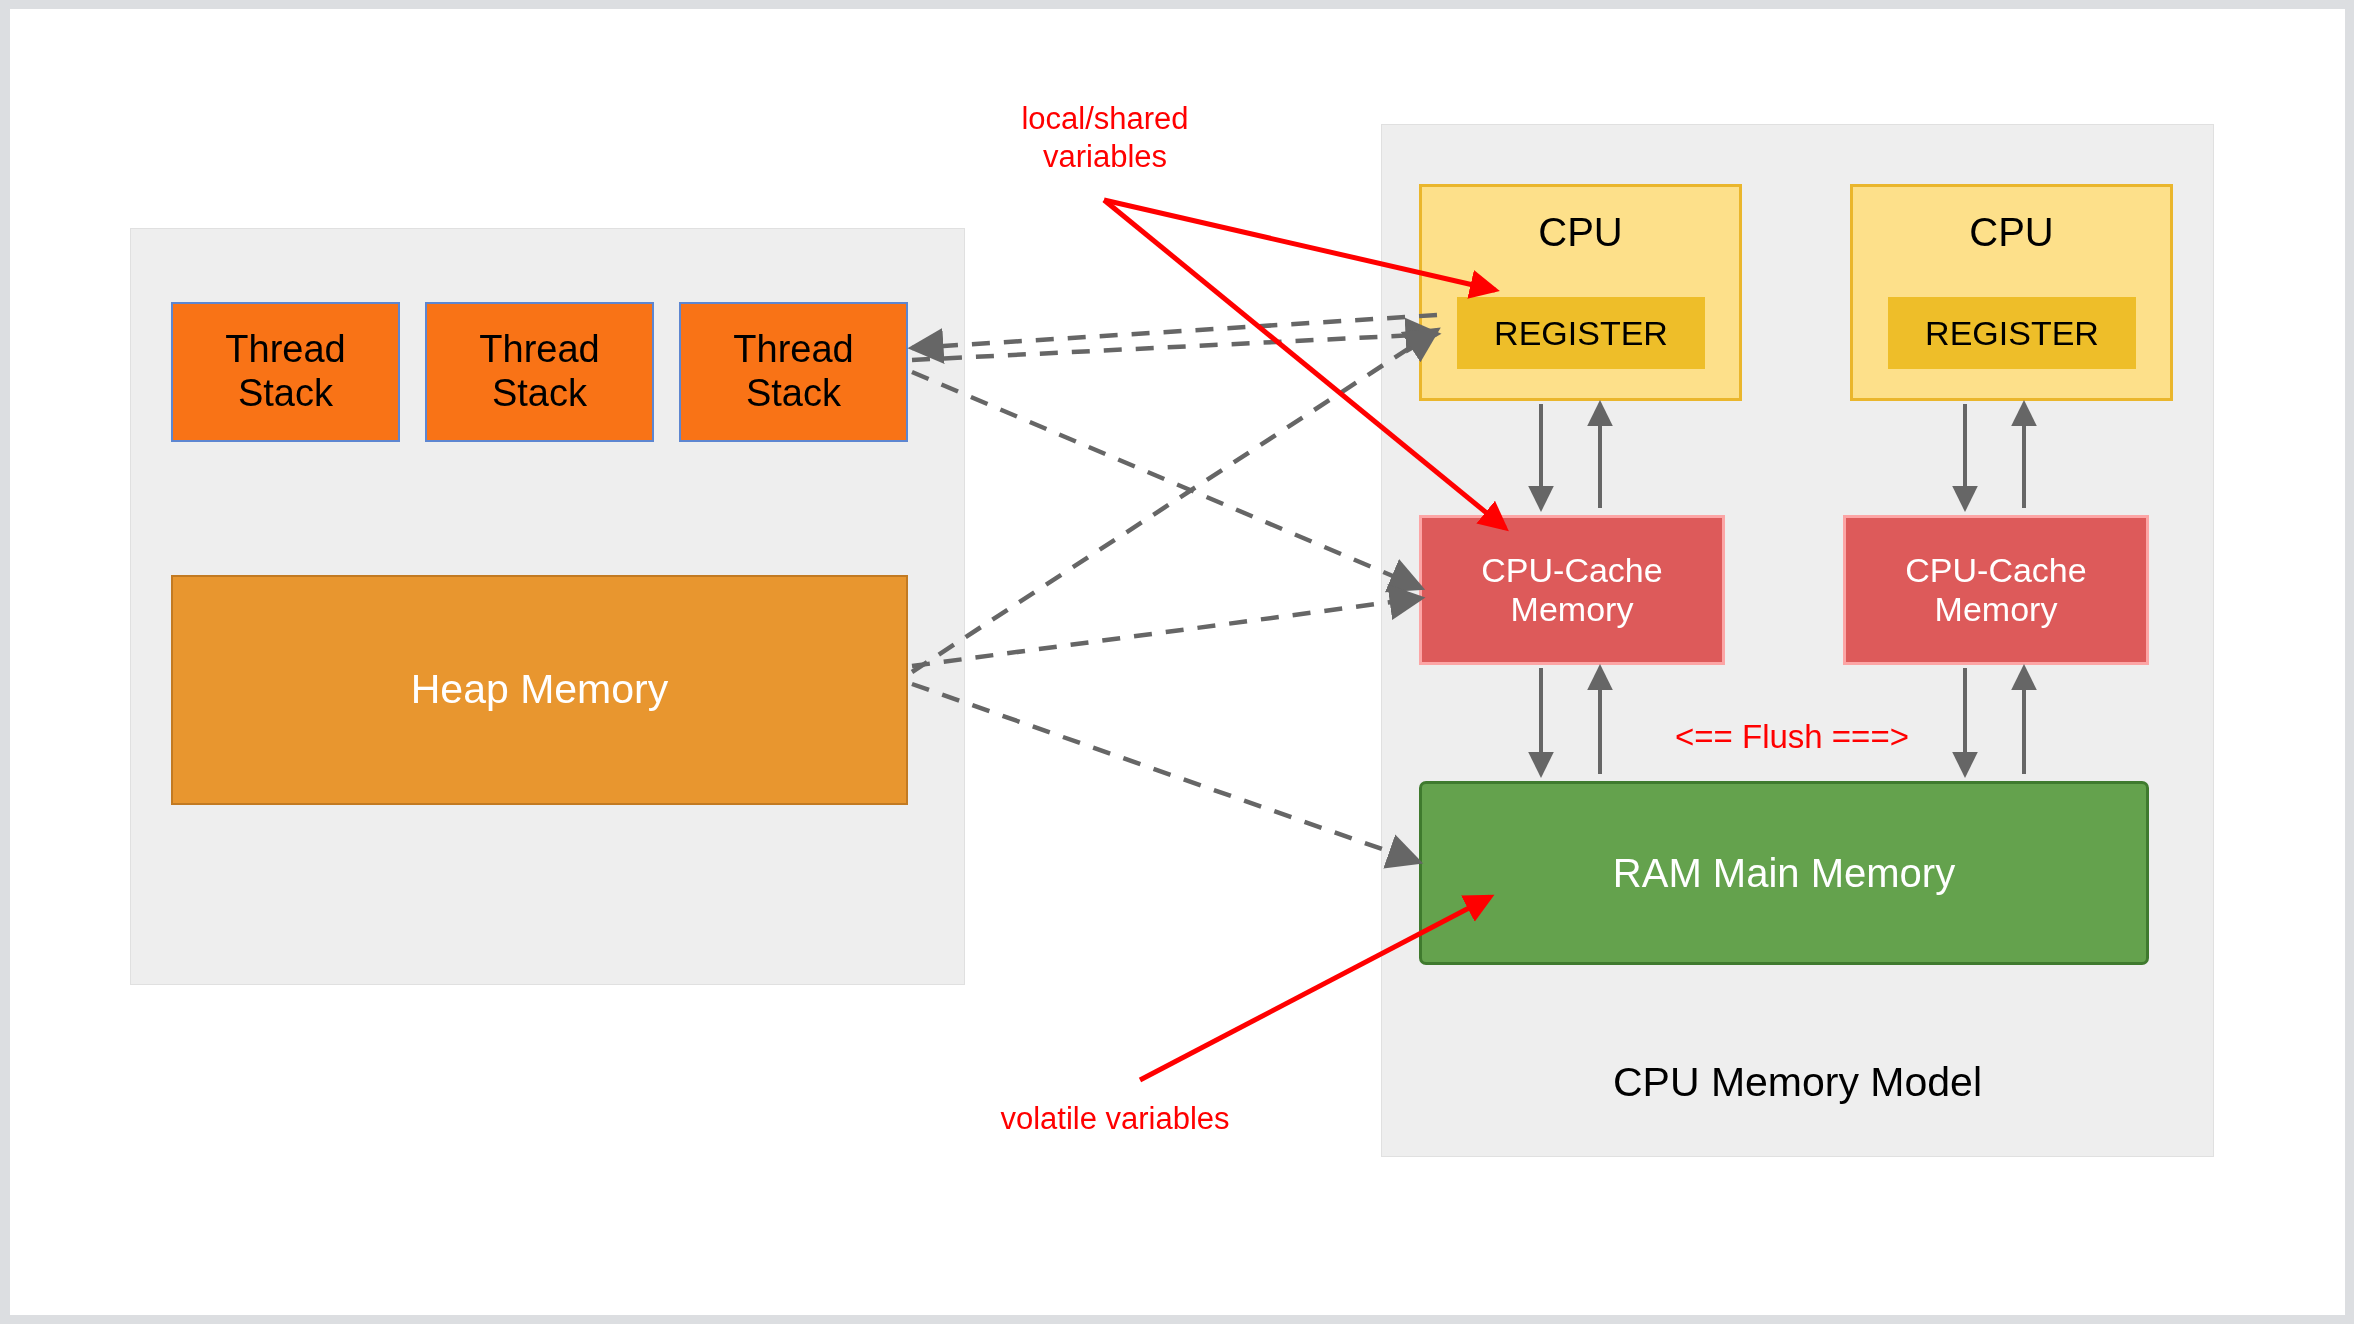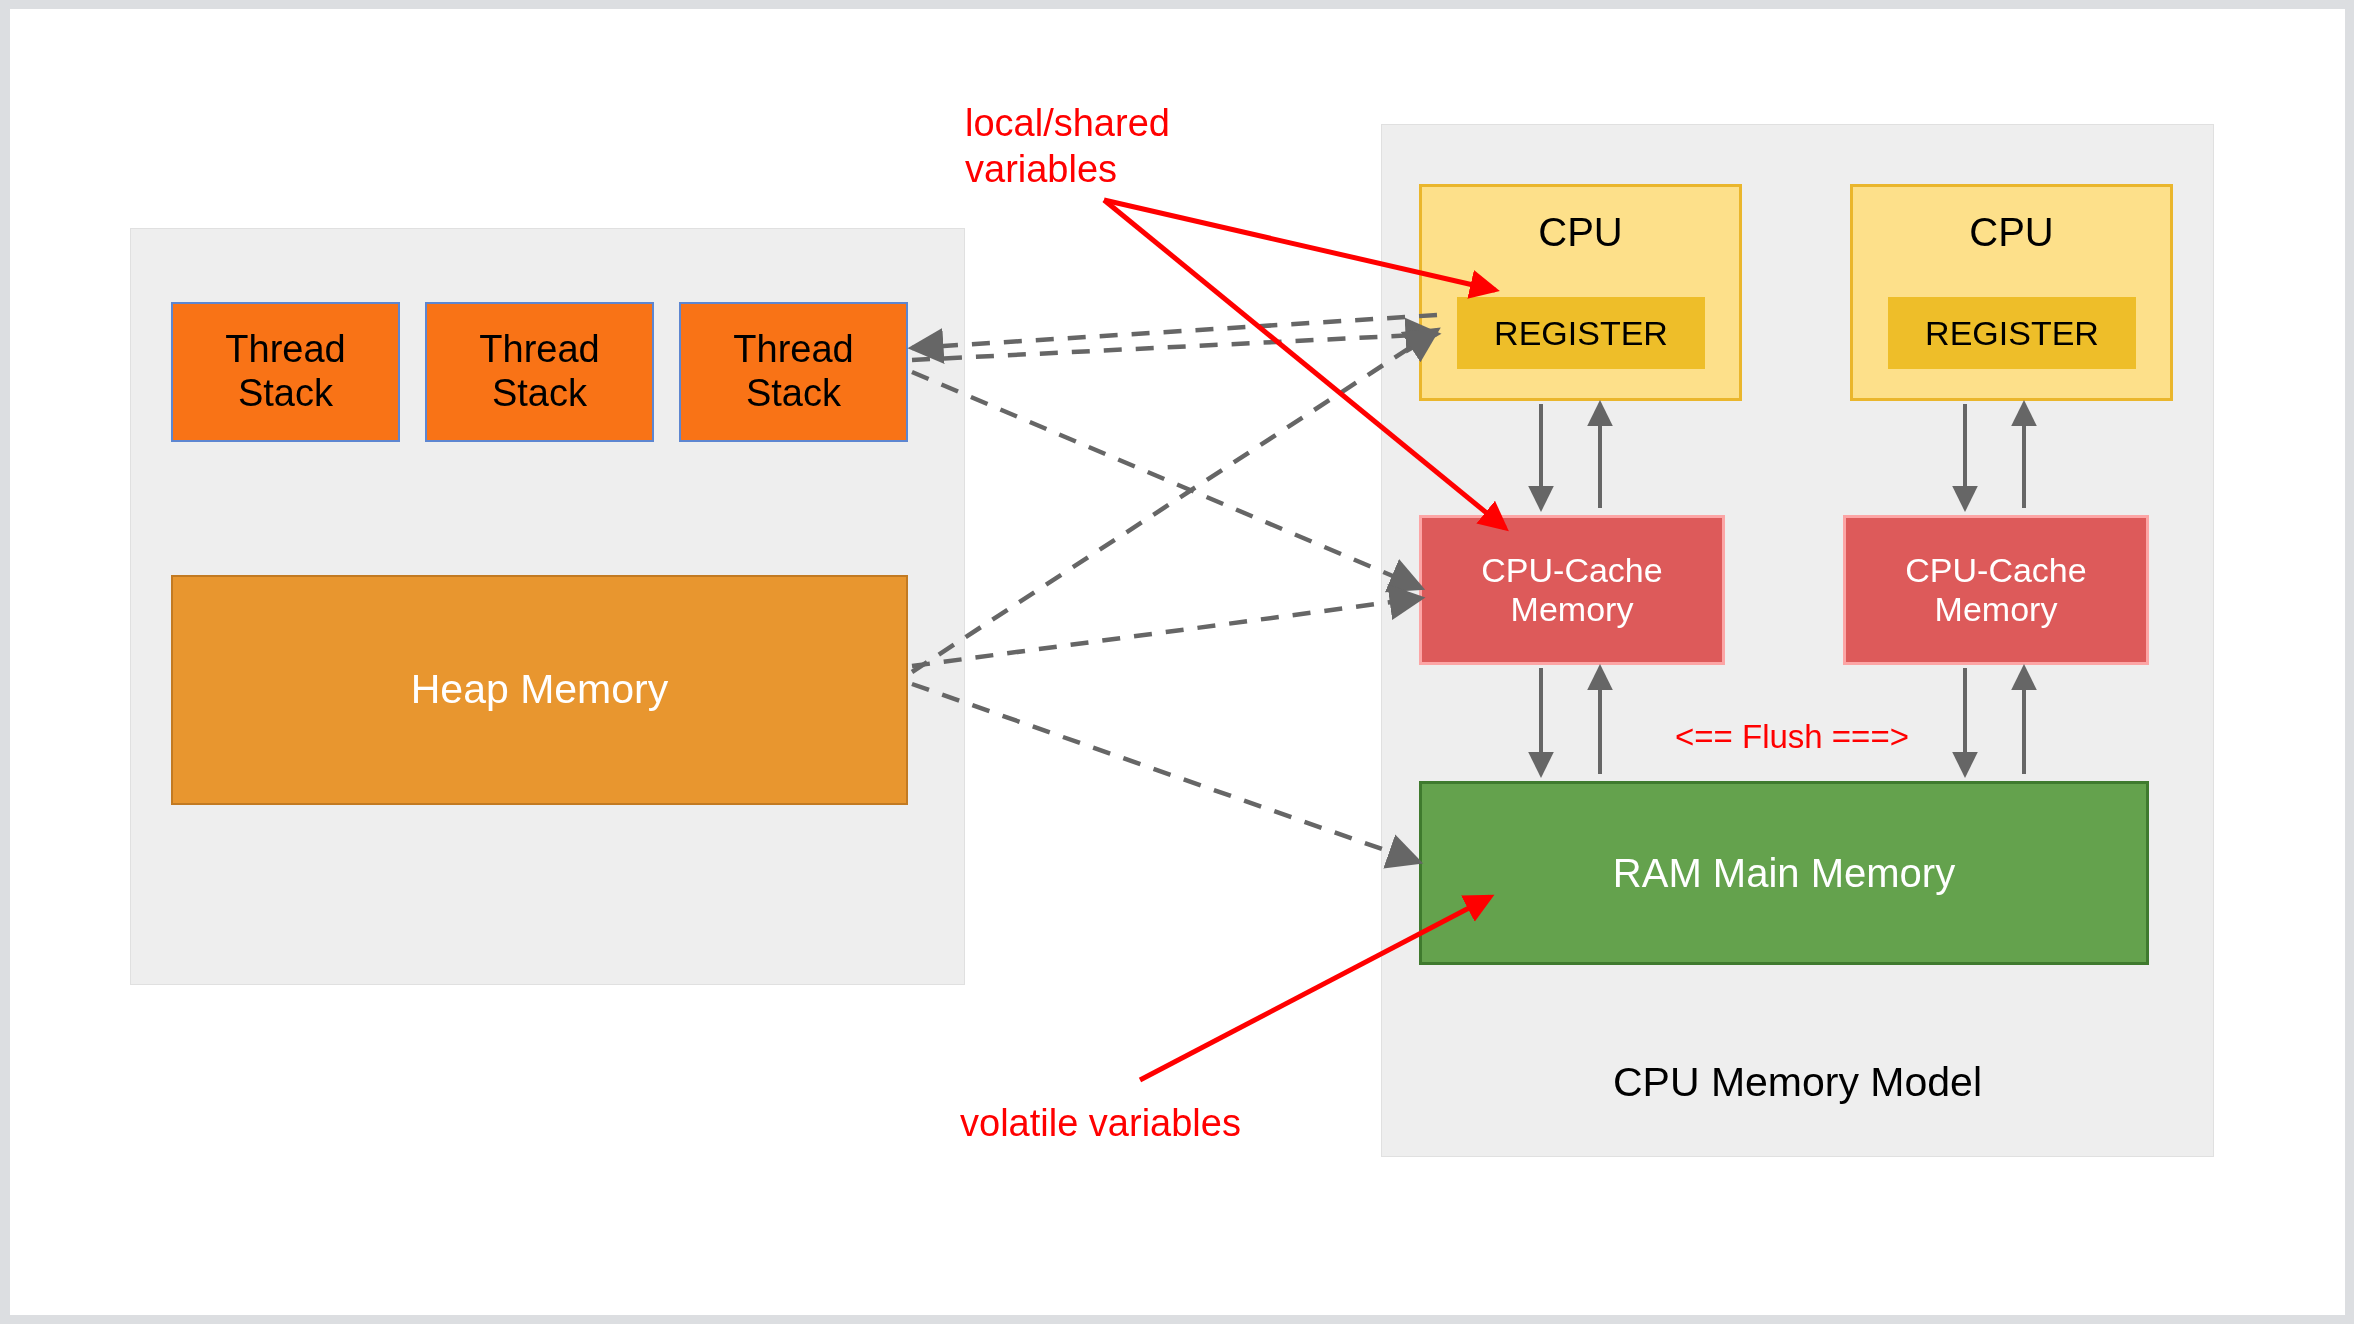--- a/index.html
+++ b/index.html
@@ -98,22 +98,23 @@
   }
   .ram {
     background: #64a24d;
     border: 3px solid #3f7a2e;
     color: #ffffff;
     font-size: 40px;
   }
   .annot {
     position: absolute;
     color: #ff0000;
-    font-size: 38px;
+    font-size: 31px;
     line-height: 1.22;
+    text-align: center;
     white-space: pre-line;
   }
   .flush-label {
     position: absolute;
     color: #ff0000;
     font-size: 33px;
     white-space: nowrap;
   }
   svg.overlay {
     position: absolute;
@@ -168,21 +169,21 @@
     <span>CPU</span>
   </div>
   <div class="register" style="left:1888px; top:297px; width:248px; height:72px;">
     <span>REGISTER</span>
   </div>
   <div class="node cache" style="left:1843px; top:515px; width:306px; height:150px;">
     <span style="white-space:pre-line;">CPU-Cache
 Memory</span>
   </div>
 
-  <div class="node ram" style="left:1419px; top:781px; width:730px; height:184px;">
+  <div class="node ram" style="left:1419px; top:781px; width:730px; height:184px;border-radius:7px;">
     <span>RAM Main Memory</span>
   </div>
 
   <div class="flush-label" style="left:1675px; top:718px;">&lt;== Flush ===&gt;</div>
 
   <div class="panel-label" style="left:1381px; top:1060px; width:833px;">CPU Memory Model</div>
 
   <div class="annot" style="left:965px; top:100px; width:280px;">local/shared
 variables</div>
 

